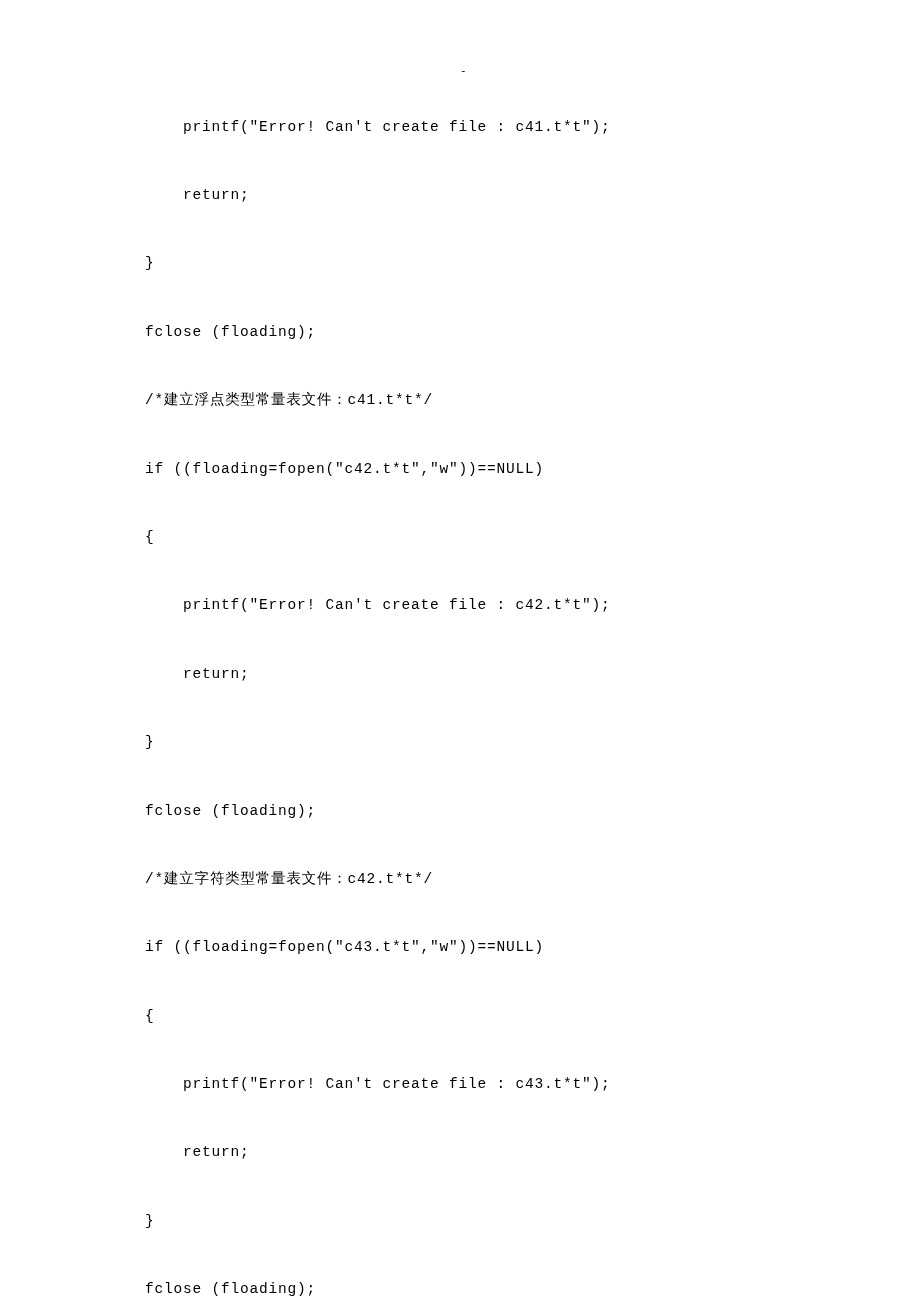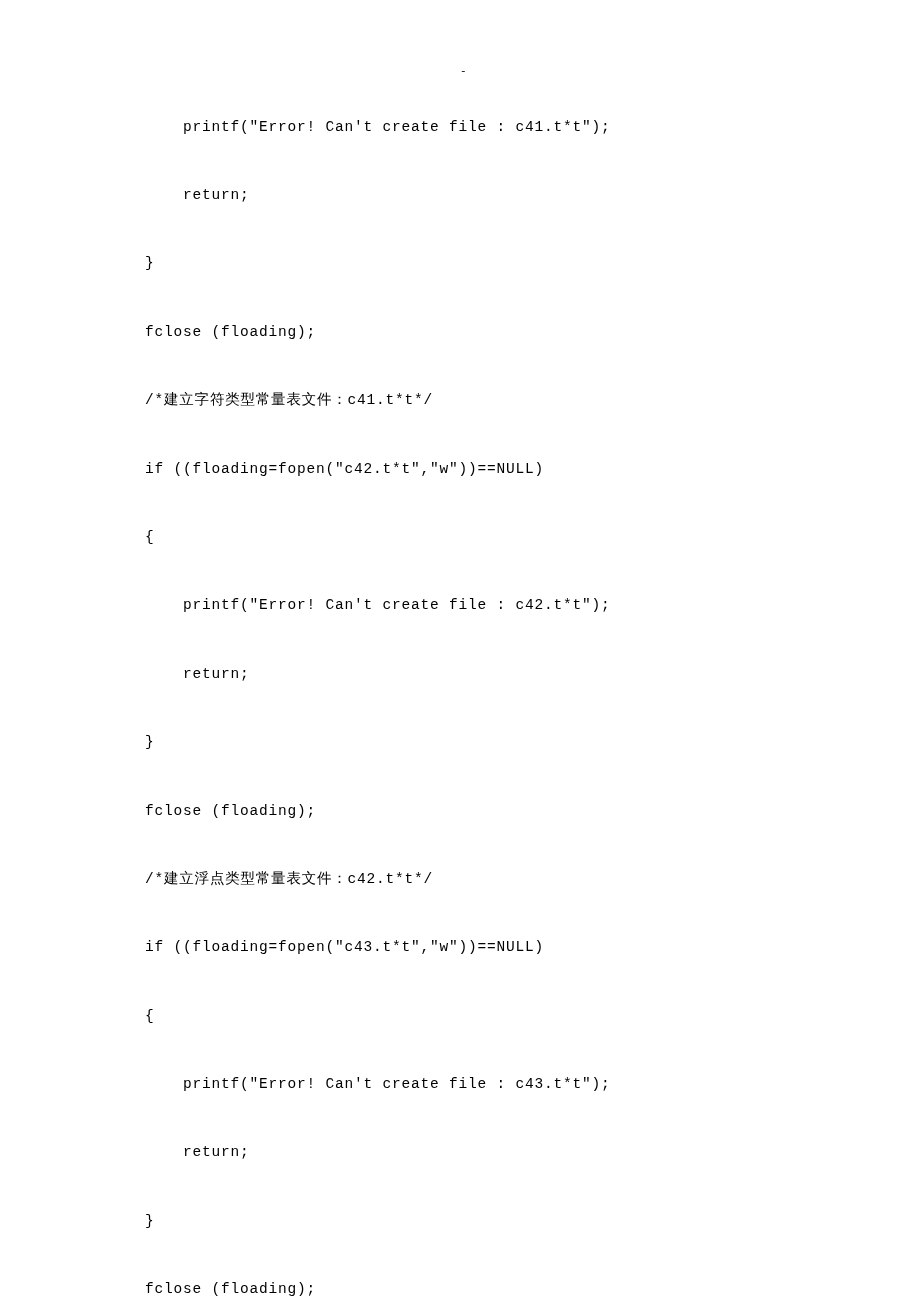--- a/index.html
+++ b/index.html
@@ -41,28 +41,28 @@
 <body>
 
 <div class="page-wrap">
   <div class="page">
     <span class="top-dash">-</span>
     <div class="code-block">
       <span class="code-line">    printf("Error! Can't create file : c41.t*t");</span>
       <span class="code-line">    return;</span>
       <span class="code-line">}</span>
       <span class="code-line">fclose (floading);</span>
-      <span class="code-line">/*建立字符类型常量表文件：c41.t*t*/</span>
+      <span class="code-line">/*建立浮点类型常量表文件：c41.t*t*/</span>
       <span class="code-line">if ((floading=fopen("c42.t*t","w"))==NULL)</span>
       <span class="code-line">{</span>
       <span class="code-line">    printf("Error! Can't create file : c42.t*t");</span>
       <span class="code-line">    return;</span>
       <span class="code-line">}</span>
       <span class="code-line">fclose (floading);</span>
-      <span class="code-line">/*建立浮点类型常量表文件：c42.t*t*/</span>
+      <span class="code-line">/*建立字符类型常量表文件：c42.t*t*/</span>
       <span class="code-line">if ((floading=fopen("c43.t*t","w"))==NULL)</span>
       <span class="code-line">{</span>
       <span class="code-line">    printf("Error! Can't create file : c43.t*t");</span>
       <span class="code-line">    return;</span>
       <span class="code-line">}</span>
       <span class="code-line">fclose (floading);</span>
       
       
       
       

